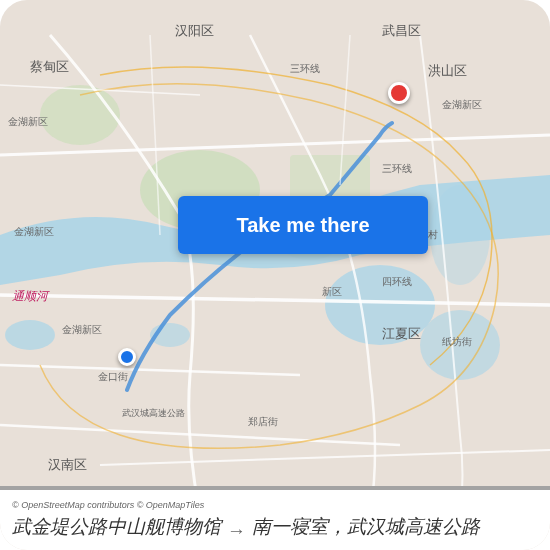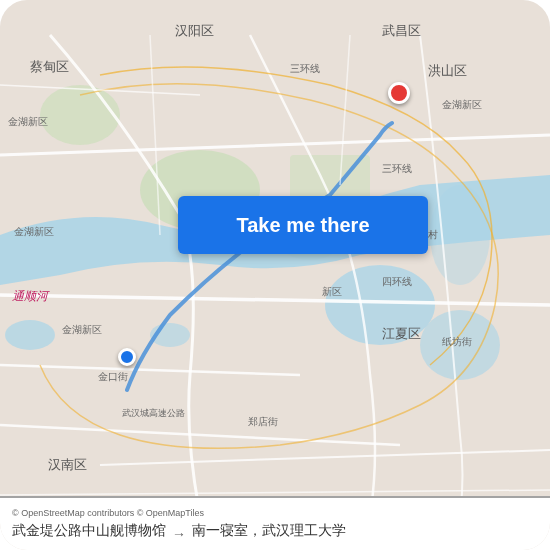--- a/index.html
+++ b/index.html
@@ -73,33 +73,34 @@
 
     
     .bottom-bar {
       position: absolute;
       bottom: 0;
       left: 0;
       width: 100%;
       background: white;
       padding: 10px 12px;
       z-index: 20;
-      border-top: 2px solid #a3a3a3;
+      border-top: 4px solid #a3a3a3;
+      font-style: italic;
     }
 
     .attribution {
       font-size: 9px;
       color: #666;
       margin-bottom: 4px;
     }
 
     .route-info {
       display: flex;
       align-items: flex-end;
-      font-size: 14px;
+      font-size: 19px;
       color: #333;
     }
 
     .route-origin {
       font-weight: 500;
     }
 
     .route-arrow {
       margin: 0 6px;
       color: #666;
@@ -205,17 +206,17 @@
 
   <div class="origin-marker"></div>
 
   <button class="take-me-there-btn">Take me there</button>
 
   <div class="bottom-bar">
     <div class="attribution">© OpenStreetMap contributors © OpenMapTiles</div>
     <div class="route-info">
       <span class="route-origin">武金堤公路中山舰博物馆</span>
       <span class="route-arrow">→</span>
-      <span class="route-dest">南一寝室，武汉理工大学</span>
+      <span class="route-dest">南一寝室，武汉城高速公路</span>
     </div>
   </div>
 
 </div>
 
 </body></html>

